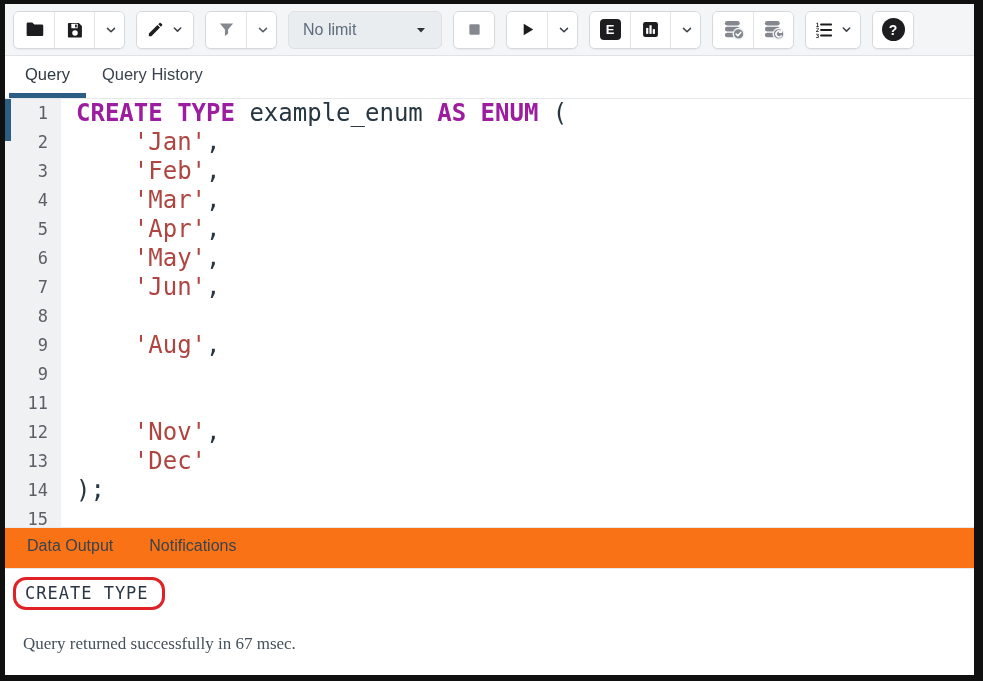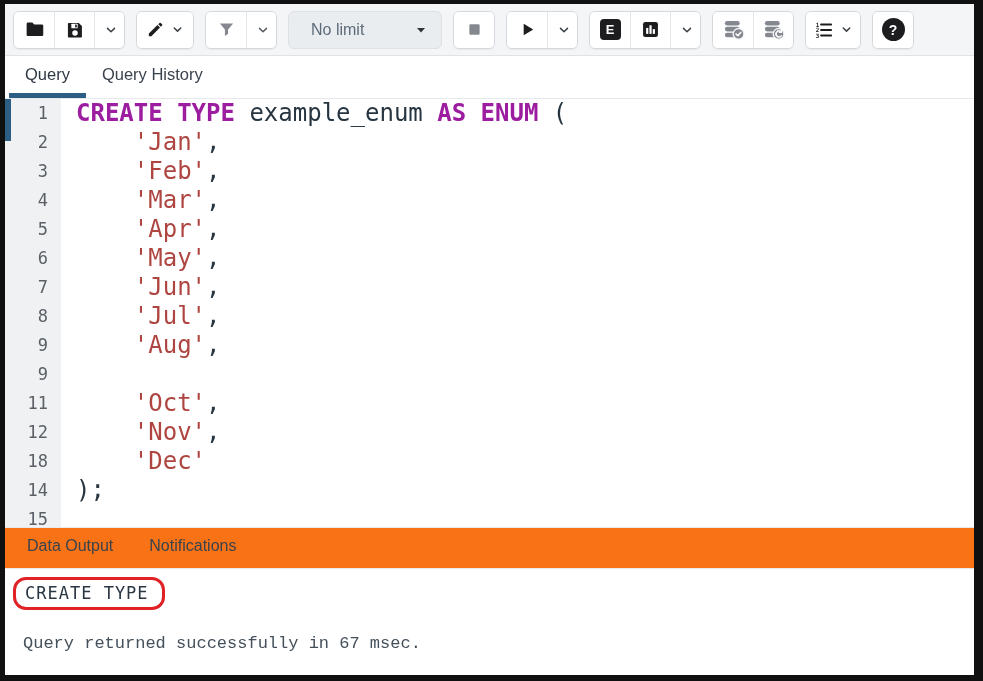--- a/index.html
+++ b/index.html
@@ -49,21 +49,21 @@
     color:#fff; font-weight:700; font-size:14px;
     display:flex; align-items:center; justify-content:center;
   }
 
   .limit-select {
     height:38px; width:154px;
     background:#eaedf0; border:1px solid #dde0e4; border-radius:6px;
     display:flex; align-items:center; justify-content:space-between;
     padding:0 14px; cursor:pointer;
   }
-  .limit-select .sel-label { color:#5d6b7b; font-size:16px;margin-left:8px; }
+  .limit-select .sel-label { color:#5d6b7b; font-size:16px; }
 
   
   .tabbar-top {
     flex:0 0 43px; background:#fff;
     border-bottom:1px solid #e6e8eb;
     display:flex; align-items:stretch; padding-left:4px;
   }
   .tab {
     display:flex; align-items:center; padding:0 16px;
     font-size:16.5px; color:#3a434d; cursor:pointer;
@@ -118,21 +118,21 @@
   .result-ring {
     display:inline-block;
     border:3px solid var(--annotation); border-radius:13px;
     padding:3px 13px 4px 9px; margin-top:2px;
   }
   .result-text {
     font-family:"DejaVu Sans Mono", monospace;
     font-size:17px; color:#2a3642; letter-spacing:1px;
   }
   .status-text {
-    font-family:Liberation Mono, monospace;
+    font-family:Liberation Serif, serif;
     font-size:17px; color:#44505b;
     margin:24px 0 0 10px; display:block;
   }
 </style>
 </head>
 <body>
 
 <div class="frame">
 
   <div class="toolbar">
@@ -347,39 +347,37 @@
         <div class="cm-row">
           <span class="cm-gut">6</span>
           <span class="cm-code"><span class="tok-t">    </span><span class="tok-s">'May'</span><span class="tok-t">,</span></span>
         </div>
         <div class="cm-row">
           <span class="cm-gut">7</span>
           <span class="cm-code"><span class="tok-t">    </span><span class="tok-s">'Jun'</span><span class="tok-t">,</span></span>
         </div>
         <div class="cm-row">
           <span class="cm-gut">8</span>
-          <span class="cm-code"><span class="tok-t">    </span><span class="tok-s">'Jul'</span><span class="tok-t">,</span></span>
         </div>
         <div class="cm-row">
           <span class="cm-gut">9</span>
           <span class="cm-code"><span class="tok-t">    </span><span class="tok-s">'Aug'</span><span class="tok-t">,</span></span>
         </div>
         <div class="cm-row">
           <span class="cm-gut">9</span>
         </div>
         <div class="cm-row">
           <span class="cm-gut">11</span>
-          <span class="cm-code"><span class="tok-t">    </span><span class="tok-s">'Oct'</span><span class="tok-t">,</span></span>
         </div>
         <div class="cm-row">
           <span class="cm-gut">12</span>
           <span class="cm-code"><span class="tok-t">    </span><span class="tok-s">'Nov'</span><span class="tok-t">,</span></span>
         </div>
         <div class="cm-row">
-          <span class="cm-gut">18</span>
+          <span class="cm-gut">13</span>
           <span class="cm-code"><span class="tok-t">    </span><span class="tok-s">'Dec'</span></span>
         </div>
         <div class="cm-row">
           <span class="cm-gut">14</span>
           <span class="cm-code"><span class="tok-t">);</span></span>
         </div>
         <div class="cm-row">
           <span class="cm-gut">15</span>
           <span class="cm-code"></span>
         </div>

